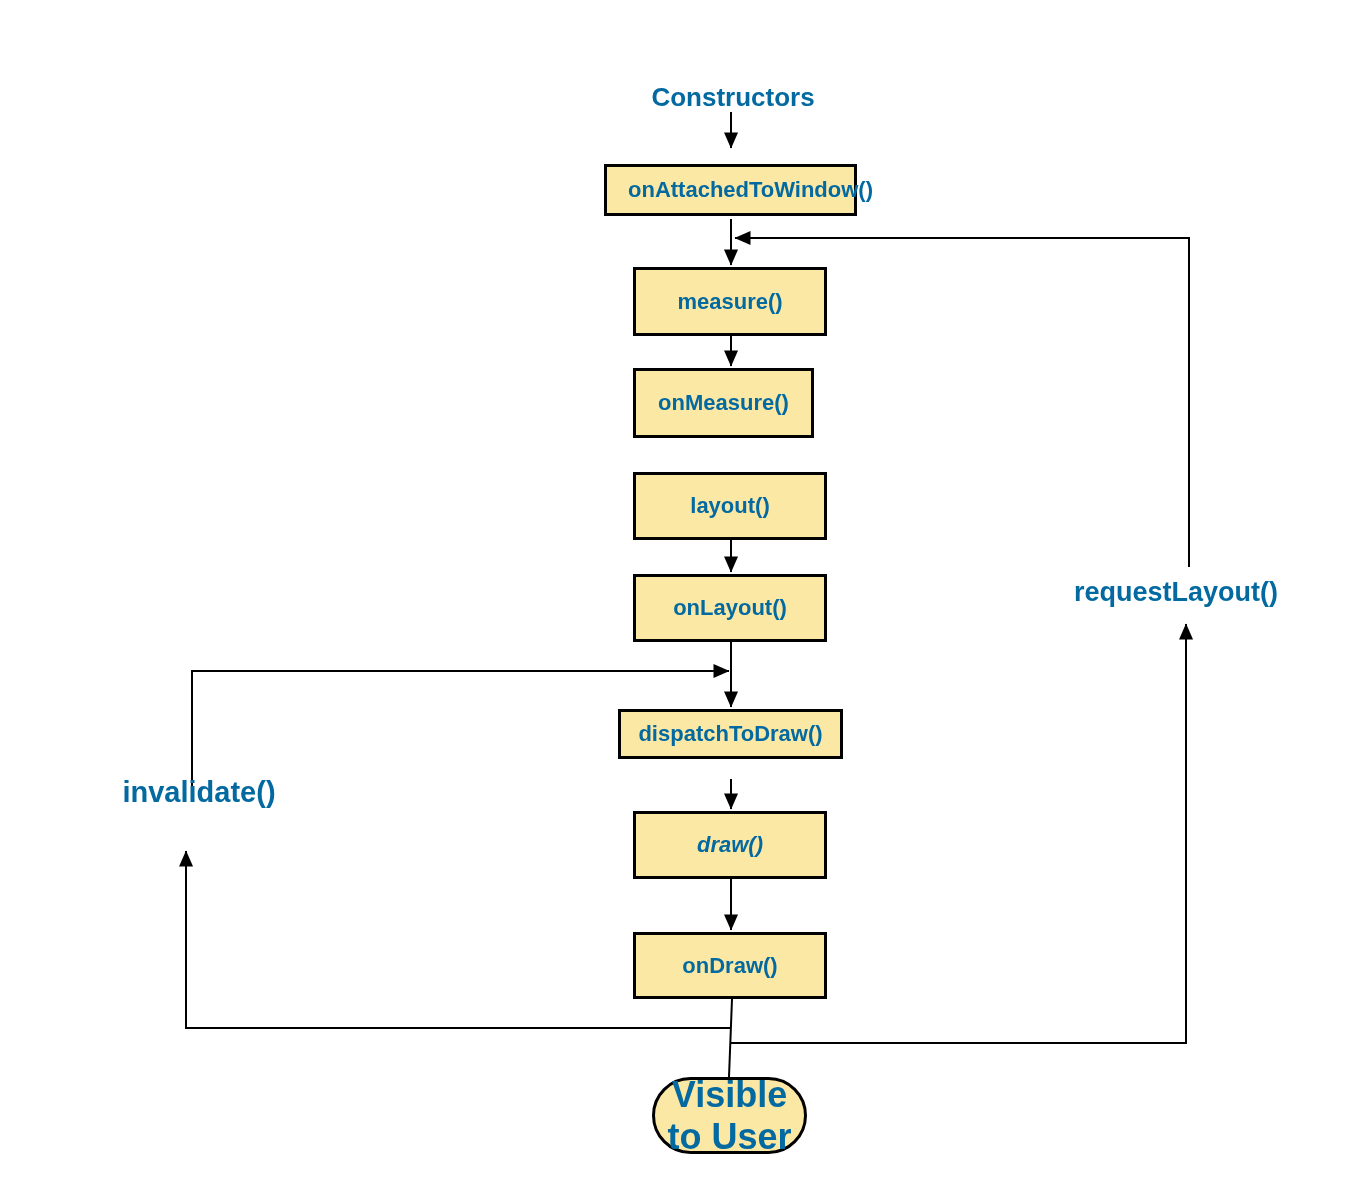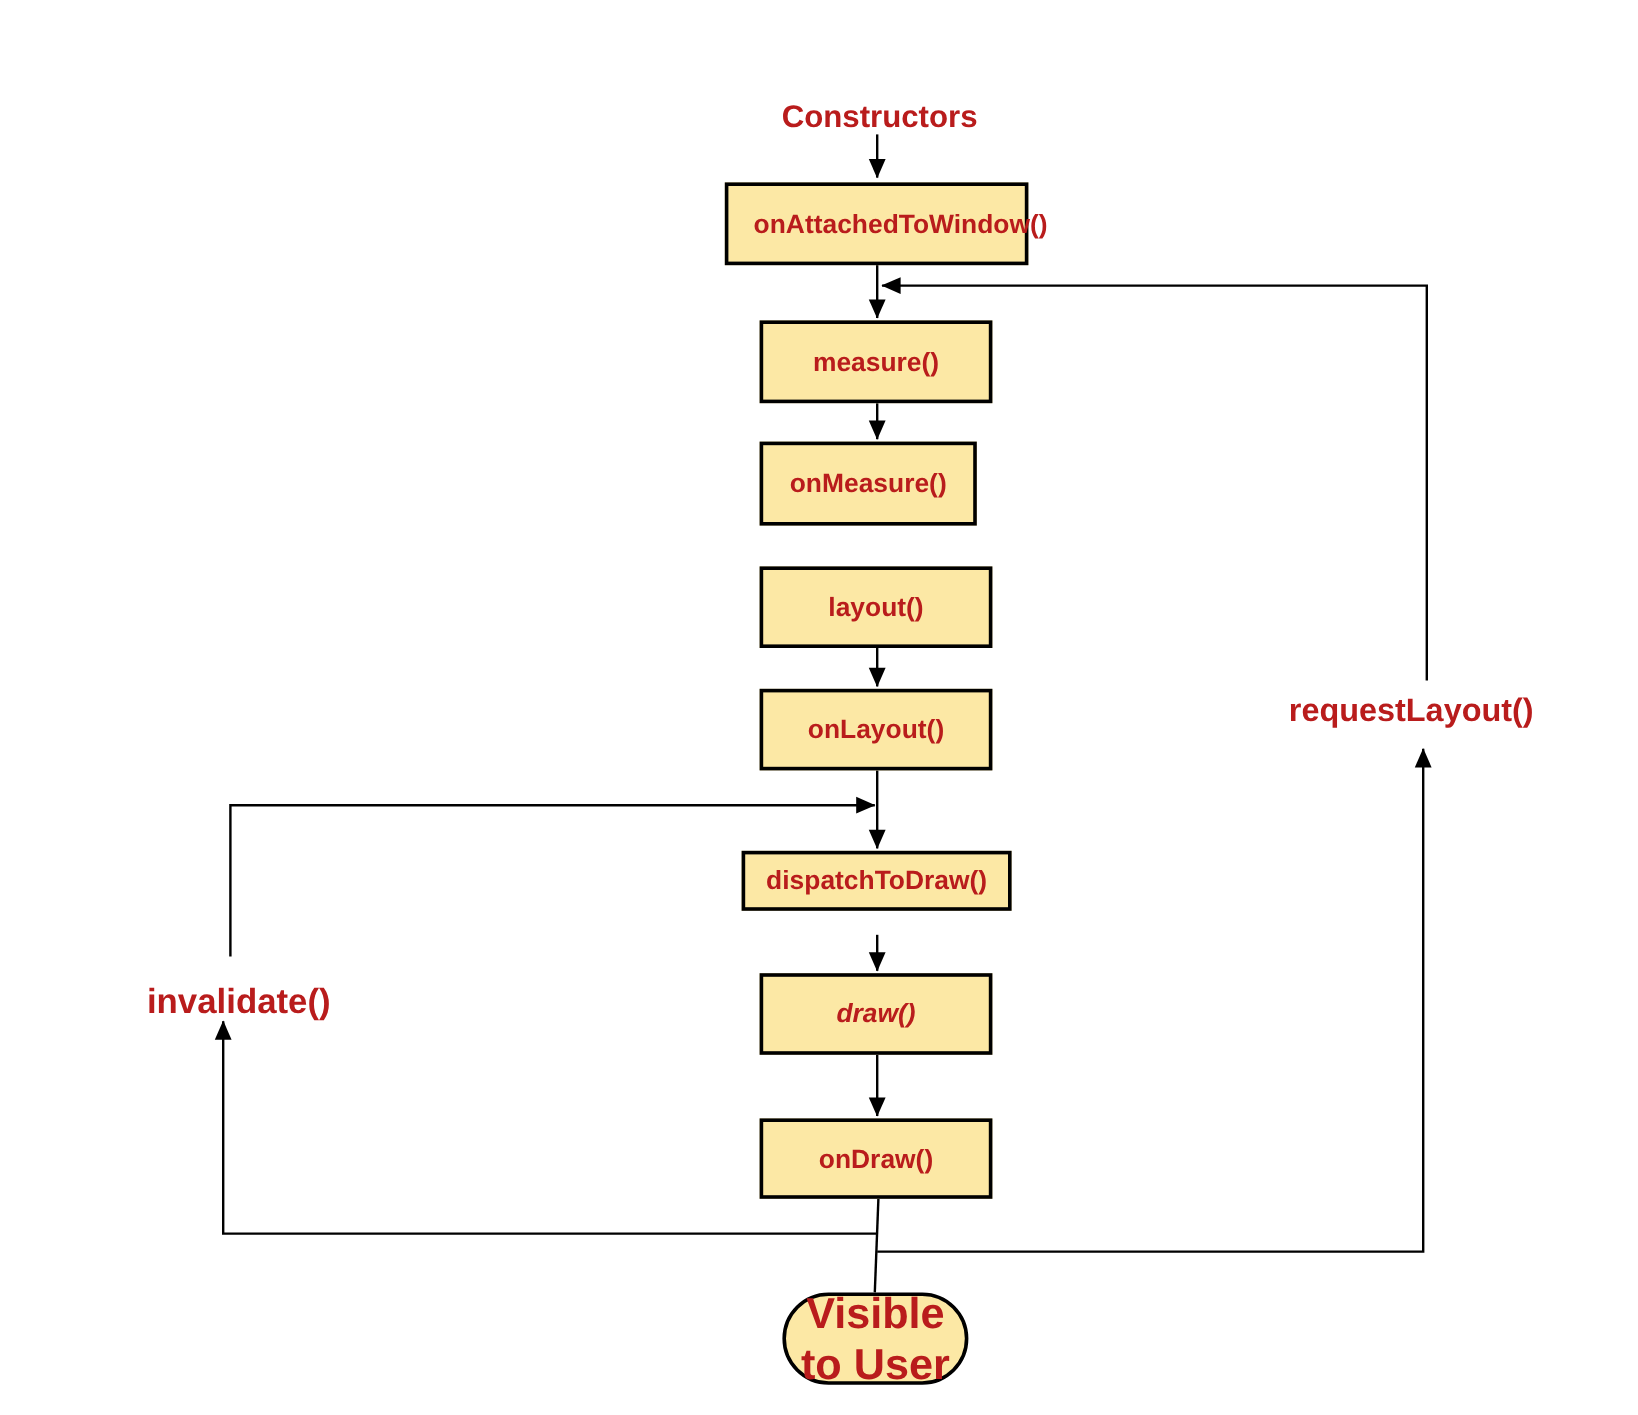--- a/index.html
+++ b/index.html
@@ -3,21 +3,21 @@
 <meta charset="utf-8">
 <style>
   html, body { margin: 0; padding: 0; background: #ffffff; }
   .canvas {
     position: relative;
     width: 1365px;
     height: 1179px;
     background: #ffffff;
     overflow: hidden;
     font-family: "Liberation Sans", sans-serif;
-    color: #b91c1c;
+    color: #0369a1;
   }
   .layer { position: absolute; left: 0; top: 0; width: 1365px; height: 1179px; }
   .node {
     position: absolute;
     box-sizing: border-box;
     display: flex;
     align-items: center;
     justify-content: center;
     border: 3px solid #000000;
     background: #FCE8A5;
@@ -67,35 +67,35 @@
 
     <path class="conn" marker-end="url(#ah)" d="M731,1043 L1186,1043 L1186,624"></path>
     <path class="conn" marker-end="url(#ah)" d="M1189,567 L1189,238 L735,238"></path>
 
     <path class="conn" marker-end="url(#ah)" d="M731,1028 L186,1028 L186,851"></path>
     <path class="conn" marker-end="url(#ah)" d="M192,797 L192,671 L729,671"></path>
   </svg>
 
   <div class="flow-label" style="left:733px; top:82px;">Constructors</div>
 
-  <div class="node" style="left: 604px; top: 152px; width: 253px; height: 69px; background-color: rgb(252, 232, 165); padding-left: 40px;">onAttachedToWindow()</div>
+  <div class="node" style="left: 604px; top: 164px; width: 253px; height: 52px; background-color: rgb(252, 232, 165); padding-left: 40px;">onAttachedToWindow()</div>
 
   <div class="node" style="left: 633px; top: 267px; width: 194px; height: 69px; background-color: rgb(252, 232, 165);">measure()</div>
 
   <div class="node" style="left: 633px; top: 368px; width: 181px; height: 70px; background-color: rgb(252, 232, 165);">onMeasure()</div>
 
   <div class="node" style="left: 633px; top: 472px; width: 194px; height: 68px; background-color: rgb(252, 232, 165);">layout()</div>
 
   <div class="node" style="left: 633px; top: 574px; width: 194px; height: 68px; background-color: rgb(252, 232, 165);">onLayout()</div>
 
   <div class="node" style="left: 618px; top: 709px; width: 225px; height: 50px; background-color: rgb(252, 232, 165);">dispatchToDraw()</div>
 
   <div class="node" style="left: 633px; top: 811px; width: 194px; height: 68px; background-color: rgb(252, 232, 165); font-style: italic;">draw()</div>
 
   <div class="node" style="left: 633px; top: 932px; width: 194px; height: 67px; background-color: rgb(252, 232, 165);">onDraw()</div>
 
   <div class="node terminal" style="left: 652px; top: 1077px; width: 155px; height: 77px; background-color: rgb(252, 232, 165);">Visible to User</div>
 
-  <div class="flow-label invalidate" style="left:199px; top:819px;">invalidate()</div>
+  <div class="flow-label invalidate" style="left:199px; top:776px;">invalidate()</div>
 
   <div class="flow-label request-layout" style="left:1176px; top:577px;">requestLayout()</div>
 
 </div>
 
 </body></html>

